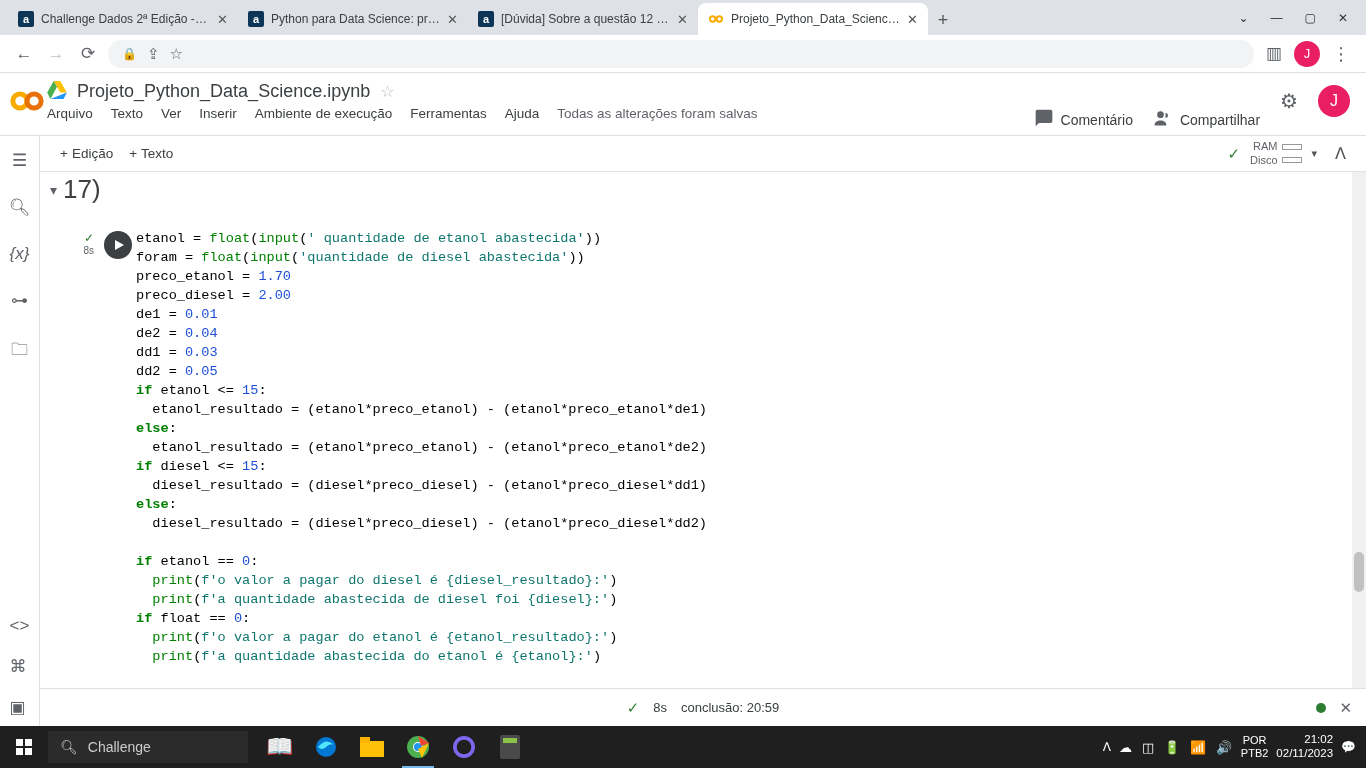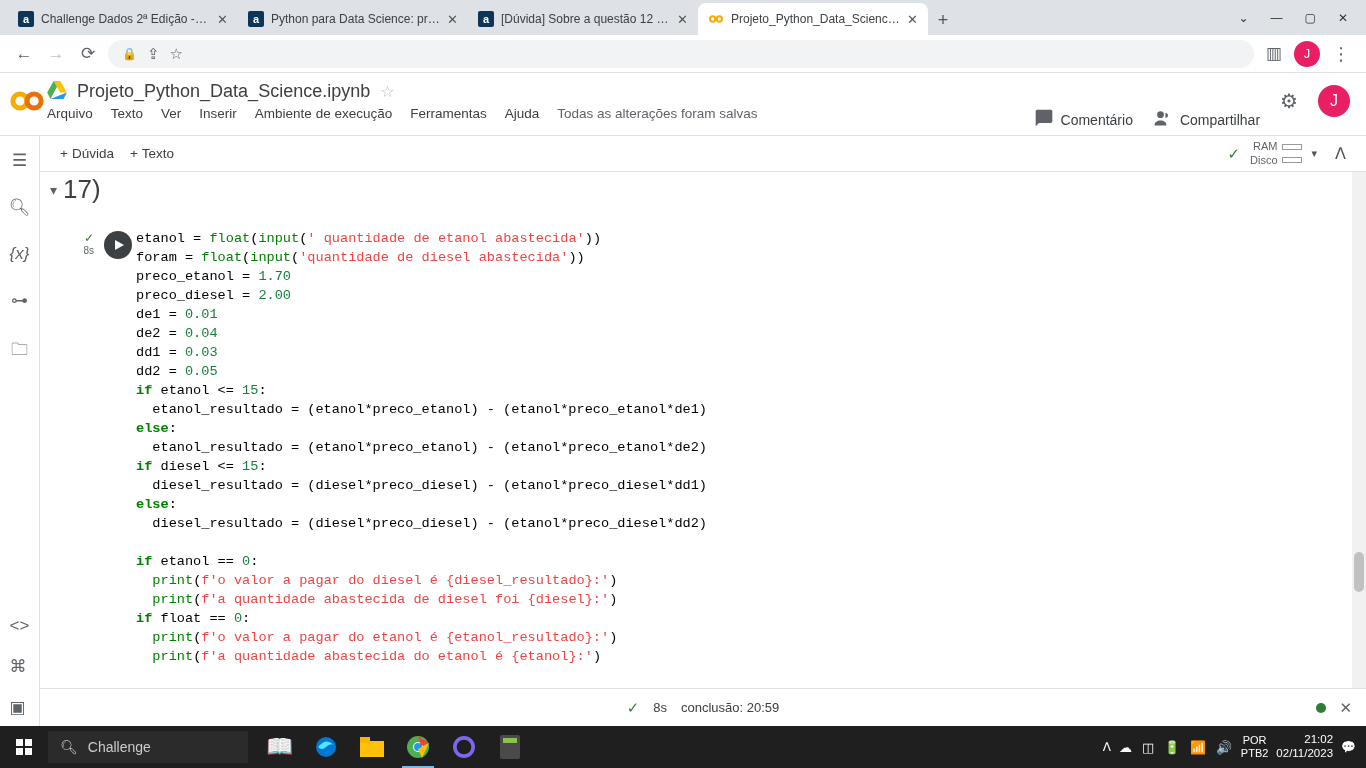--- a/index.html
+++ b/index.html
@@ -73,22 +73,22 @@
 .cell-wrap { display: flex; padding-left: 6px; }
 .cell-gutter { width: 54px; display: flex; flex-direction: column; align-items: flex-end; padding-right: 6px; padding-top: 2px; font-size: 10px; color: #5f6368; }
 .run-col { width: 36px; display: flex; flex-direction: column; align-items: center; padding-top: 2px; }
 .play-btn { width: 28px; height: 28px; border-radius: 50%; background: #3c4043; display: flex; align-items: center; justify-content: center; cursor: pointer; }
 .play-tri { width: 0; height: 0; border-left: 9px solid #fff; border-top: 5px solid transparent; border-bottom: 5px solid transparent; margin-left: 2px; }
 .code-area { flex: 1; font-family: 'Courier New', monospace; font-size: 13.6px; line-height: 19px; white-space: pre; color: #000; padding-right: 20px; }
 
 
 .kw { color: #008000; font-weight: bold; }
 .bi { color: #008000; }
-.num { color: #15803d; }
-.str { color: #ef4444; }
+.num { color: #1d4ed8; }
+.str { color: #0f766e; }
 
 .scroll-v { position: absolute; right: 0; top: 0; bottom: 0; width: 14px; background: #f1f1f1; }
 .scroll-thumb-v { position: absolute; right: 2px; top: 380px; width: 10px; height: 40px; background: #c1c1c1; border-radius: 5px; }
 .scroll-h { position: absolute; left: 0; right: 0; bottom: 0; height: 14px; background: #f1f1f1; }
 .scroll-thumb-h { position: absolute; left: 2px; bottom: 2px; height: 10px; width: 12px; background: #c1c1c1; border-radius: 5px; }
 
 
 .colab-status { position: absolute; left: 40px; right: 0; top: 688px; height: 38px; background: #fff; border-top: 1px solid #e0e0e0; display: flex; align-items: center; justify-content: center; gap: 14px; font-size: 13px; color: #3c4043; }
 .status-dot { position: absolute; right: 40px; width: 10px; height: 10px; background: #2e7d32; border-radius: 50%; }
 .status-x { position: absolute; right: 14px; color: #5f6368; font-size: 15px; cursor: pointer; }
@@ -212,21 +212,21 @@
       </span>
       <span>Compartilhar</span>
     </div>
     <span class="gear">⚙</span>
     <span class="profile-big">J</span>
   </div>
 </div>
 
 <div class="toolbar-row">
   <div class="tb-left">
-    <div class="tb-btn">+ <span>Dúvida</span></div>
+    <div class="tb-btn">+ <span>Edição</span></div>
     <div class="tb-btn">+ <span>Texto</span></div>
   </div>
   <div class="tb-right">
     <span class="green-check">✓</span>
     <div class="ram-disk">
       <div class="ram-disk-labels">
         <div>
             <span>RAM</span> 
             <span class="bar-ind"></span>
           </div>

